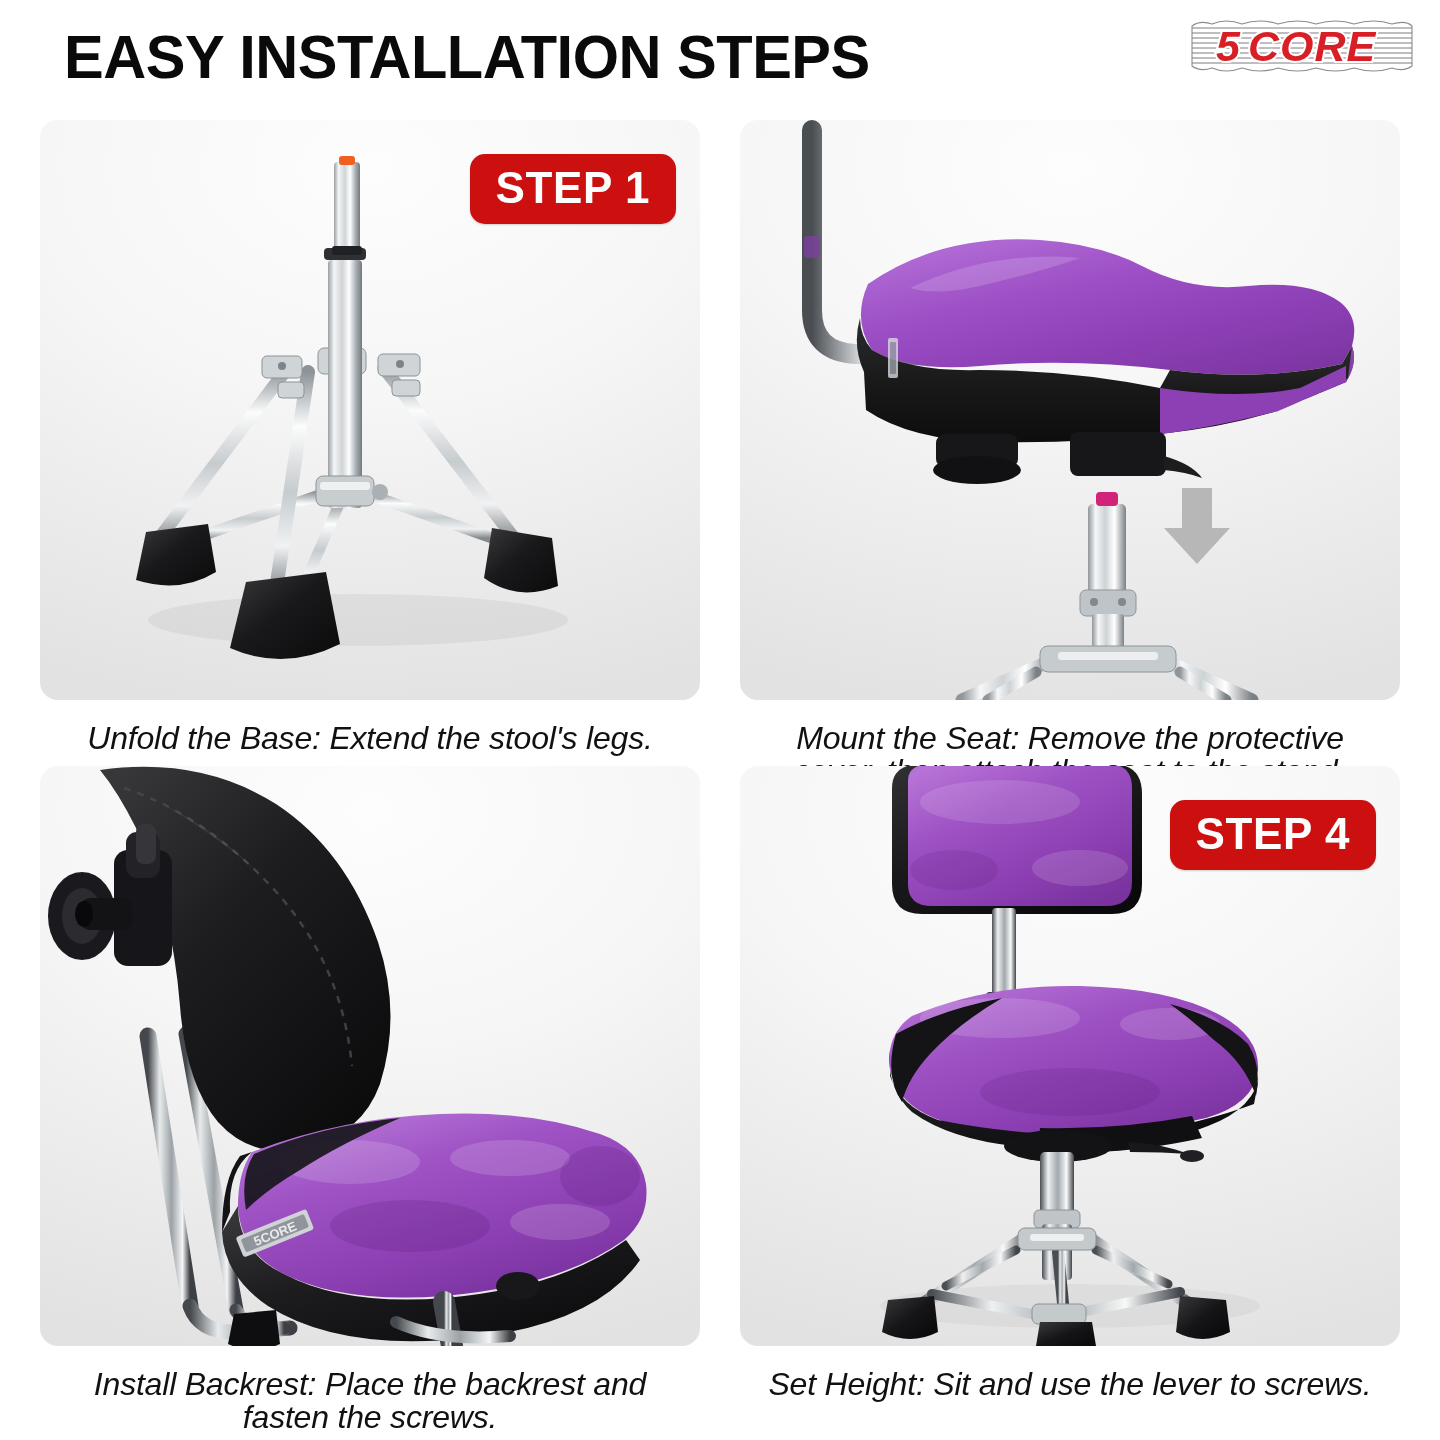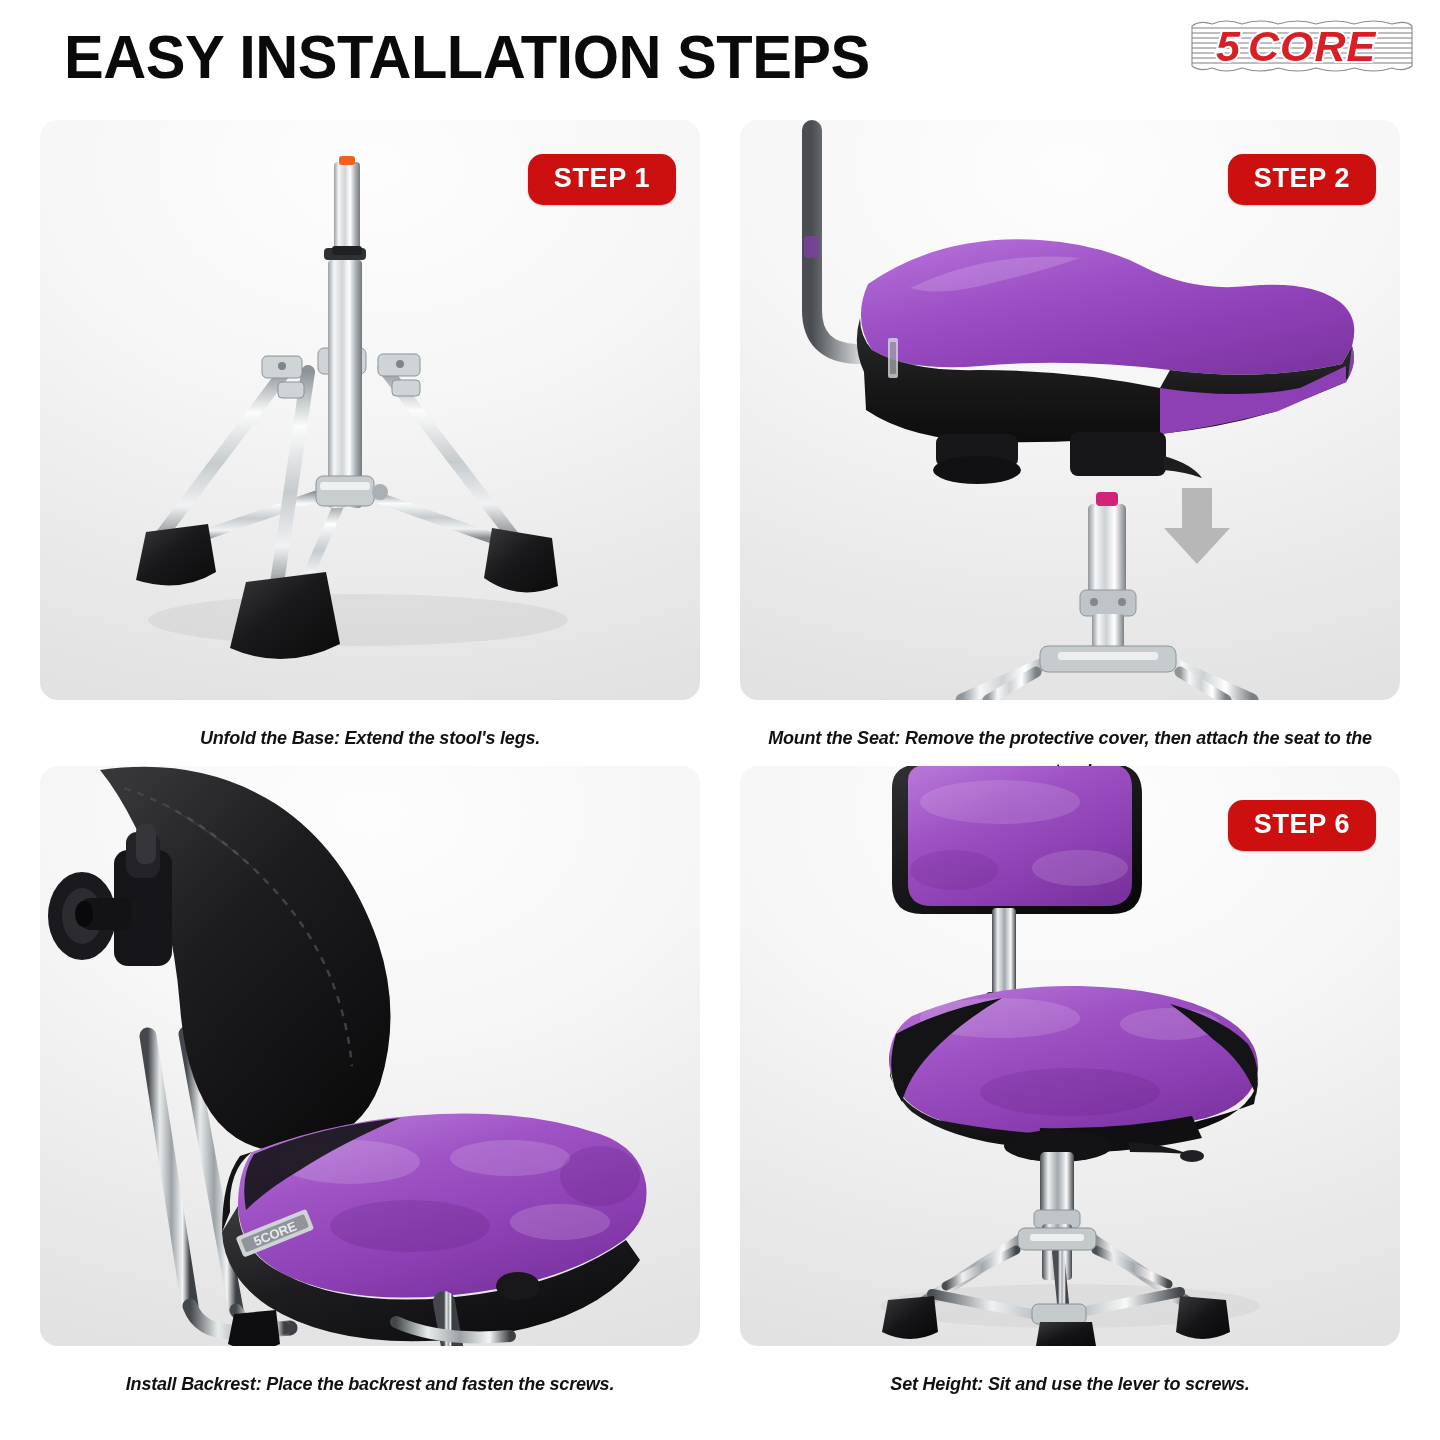--- a/index.html
+++ b/index.html
@@ -65,35 +65,35 @@
       radial-gradient(120% 95% at 50% 8%, #fdfdfd 0%, #f6f6f6 42%, #ebebeb 74%, #e2e2e2 100%);
   }
 
   .step-badge {
     position: absolute;
     top: 34px; right: 24px;
     background: #cc0f0f;
     color: #fdfdfd;
     font-family: "Liberation Sans Narrow", "Liberation Sans", sans-serif;
     font-weight: 700;
-    font-size: 27px;
+    font-size: 44px;
     letter-spacing: 0.6px;
     padding: 9px 26px 11px;
     border-radius: 15px;
     z-index: 6;
     box-shadow: 0 1px 2px rgba(0,0,0,.18);
   }
 
   .step-caption {
     margin: 22px 30px 0;
     text-align: center;
     font-family: "Liberation Sans Narrow", "Liberation Sans", sans-serif;
-    font-weight: 700;
+    font-weight: 400;
     font-style: italic;
-    font-size: 18px;
+    font-size: 32px;
     line-height: 33px;
     color: #111111;
     letter-spacing: -0.2px;
   }
 
   
   .art { position:absolute; inset:0; }
   .art svg { position:absolute; display:block; }
 
   
@@ -288,21 +288,20 @@
 
           <path d="M312 540 L222 580" stroke="url(#chrome2)" stroke-width="13" stroke-linecap="round"></path>
           <path d="M424 540 L512 580" stroke="url(#chrome2)" stroke-width="13" stroke-linecap="round"></path>
           <path d="M368 548 L368 580" stroke="url(#chrome2)" stroke-width="12" stroke-linecap="round"></path>
           <path d="M296 552 L248 580" stroke="url(#chrome2)" stroke-width="11" stroke-linecap="round"></path>
           <path d="M440 552 L486 580" stroke="url(#chrome2)" stroke-width="11" stroke-linecap="round"></path>
           <rect x="300" y="526" width="136" height="26" rx="8" fill="#c6cbce" stroke="#8f9599" stroke-width="1"></rect>
           <rect x="318" y="532" width="100" height="8" rx="3" fill="#eceeef"></rect>
         </svg>
       </div>
-      <div class="step-badge">STEP 2</div>
     </div>
     <div class="step-caption">Mount the Seat: Remove the protective cover, then attach the seat to the stand.</div>
   </div>
 
   <div class="step-cell cell-3">
     <div class="step-panel">
       <div class="art">
         <svg viewBox="0 0 660 580" width="660" height="580" style="left:0;top:0;">
           <defs>
             <linearGradient id="purple3" x1="0.2" y1="0" x2="0.8" y2="1">
@@ -472,18 +471,18 @@
           <rect x="278" y="462" width="78" height="22" rx="7" fill="#c4c9cc" stroke="#8c9296" stroke-width="1"></rect>
           <rect x="290" y="468" width="54" height="7" rx="3" fill="#edeff0"></rect>
 
           <rect x="292" y="538" width="54" height="20" rx="6" fill="#c4c9cc" stroke="#8c9296" stroke-width="1"></rect>
 
           <path d="M148 534 L194 530 L198 566 Q170 580 142 566 Z" fill="url(#foot4)"></path>
           <path d="M440 530 L486 534 L490 566 Q462 580 436 566 Z" fill="url(#foot4)"></path>
           <path d="M300 556 L352 556 L356 580 L296 580 Z" fill="url(#foot4)"></path>
         </svg>
       </div>
-      <div class="step-badge">STEP 6</div>
+      <div class="step-badge">STEP 4</div>
     </div>
     <div class="step-caption">Set Height: Sit and use the lever to screws.</div>
   </div>
 
 </div>
 
 </body></html>

